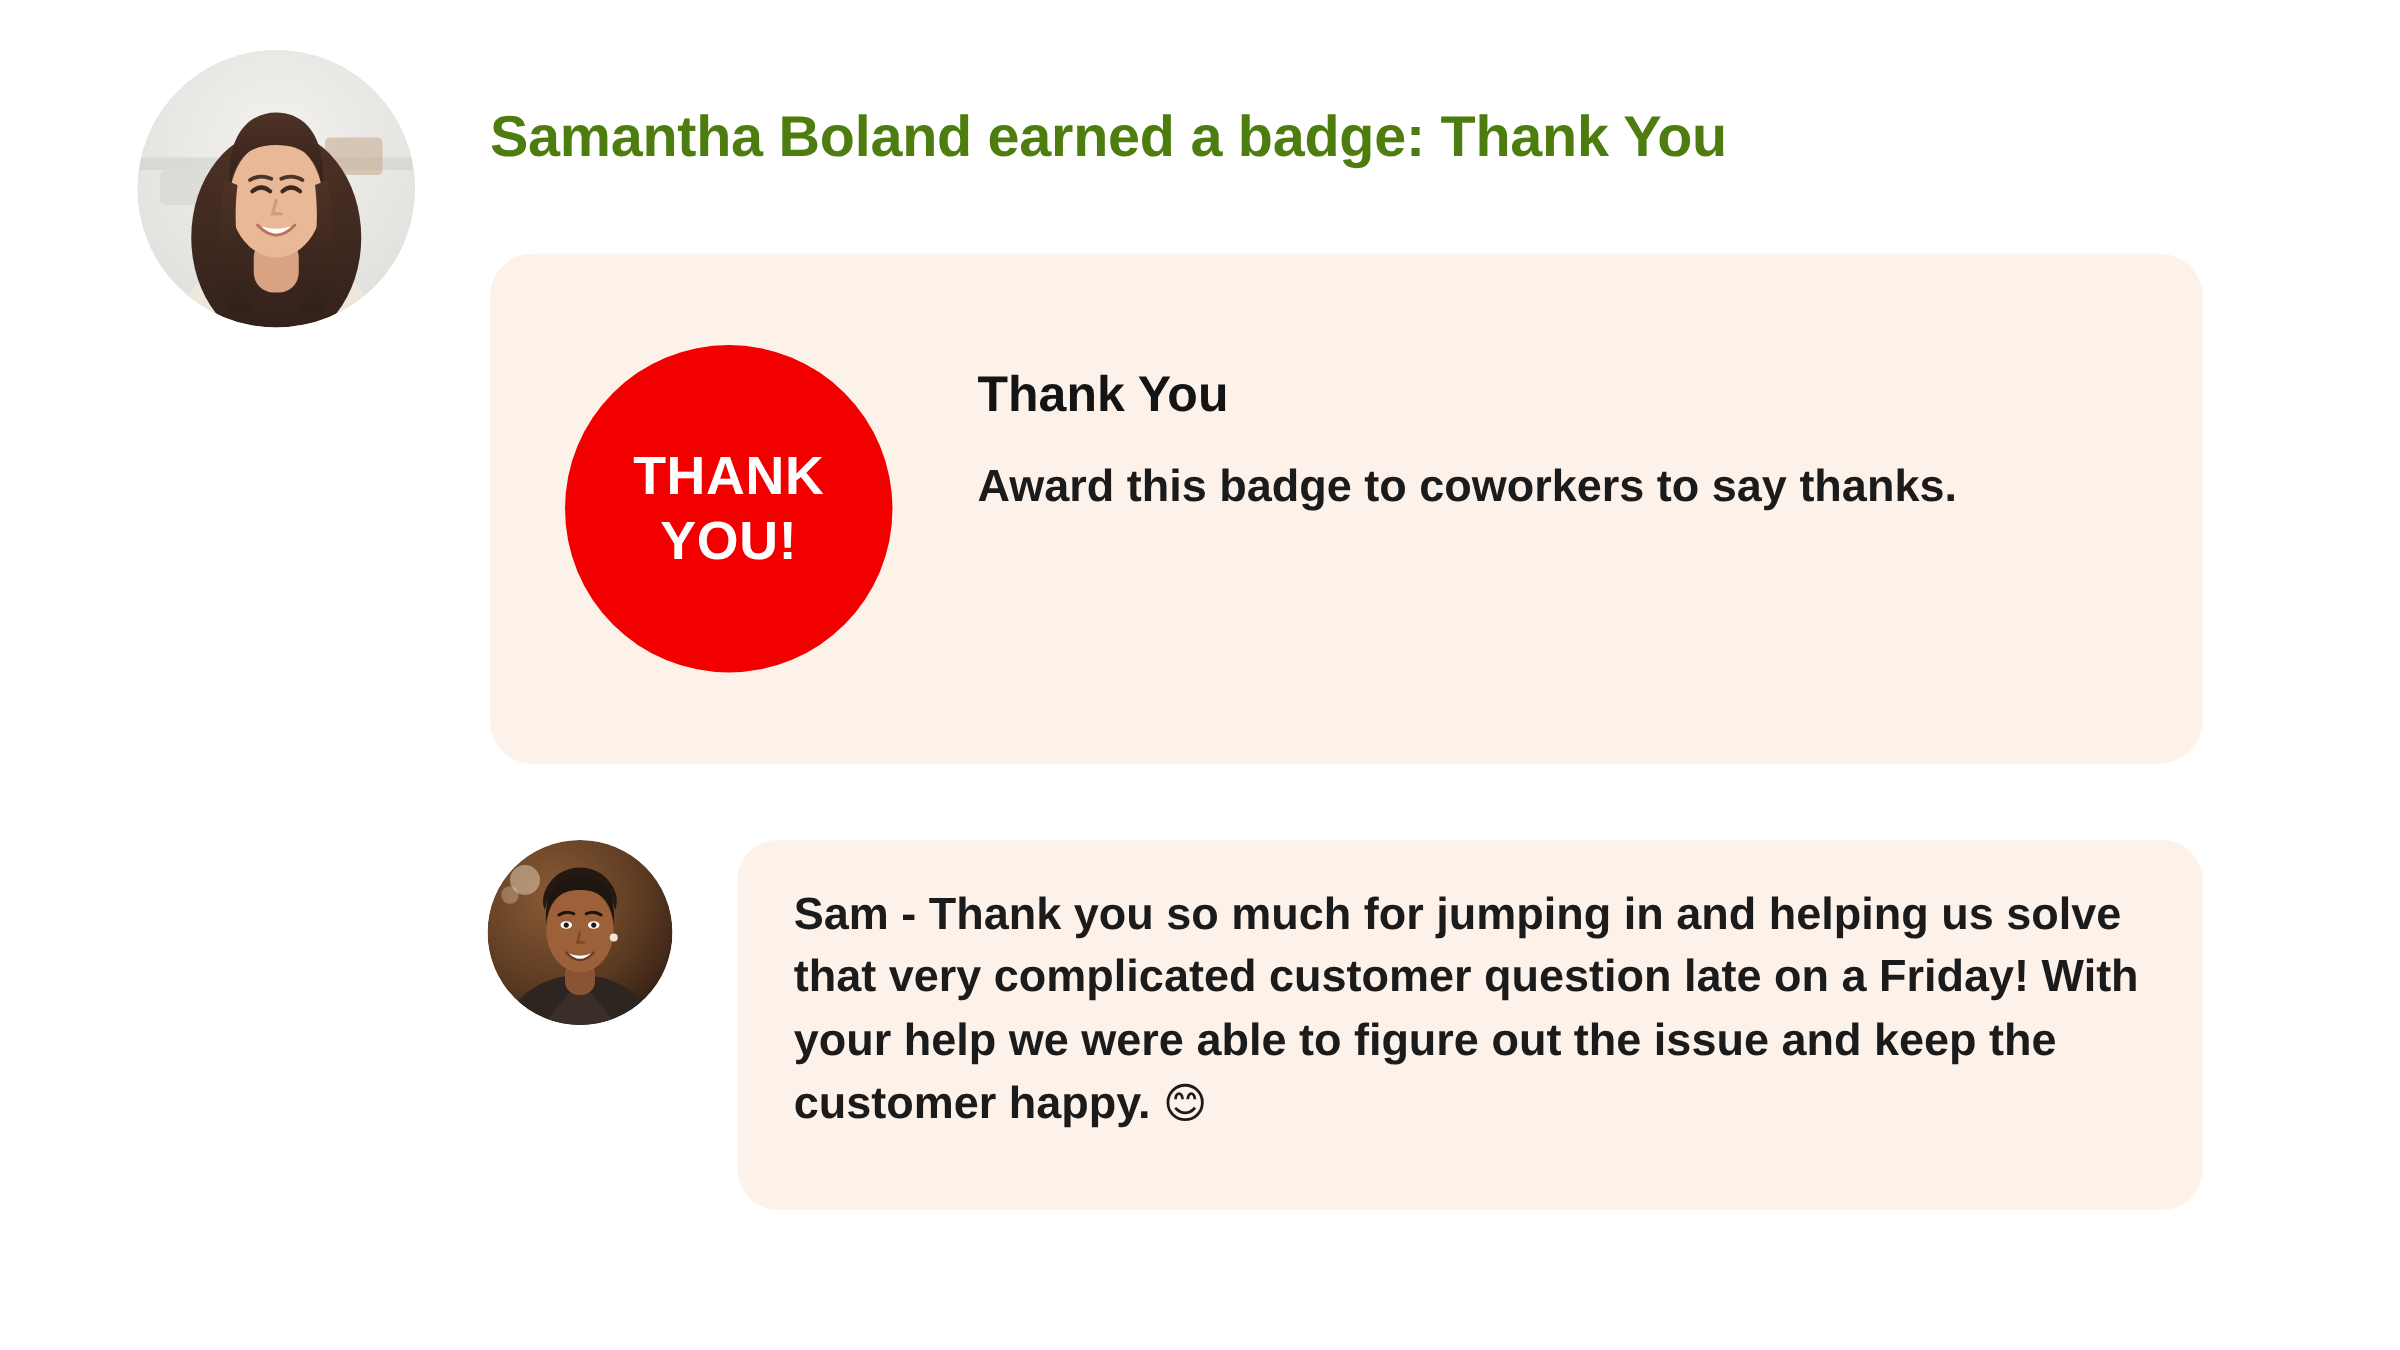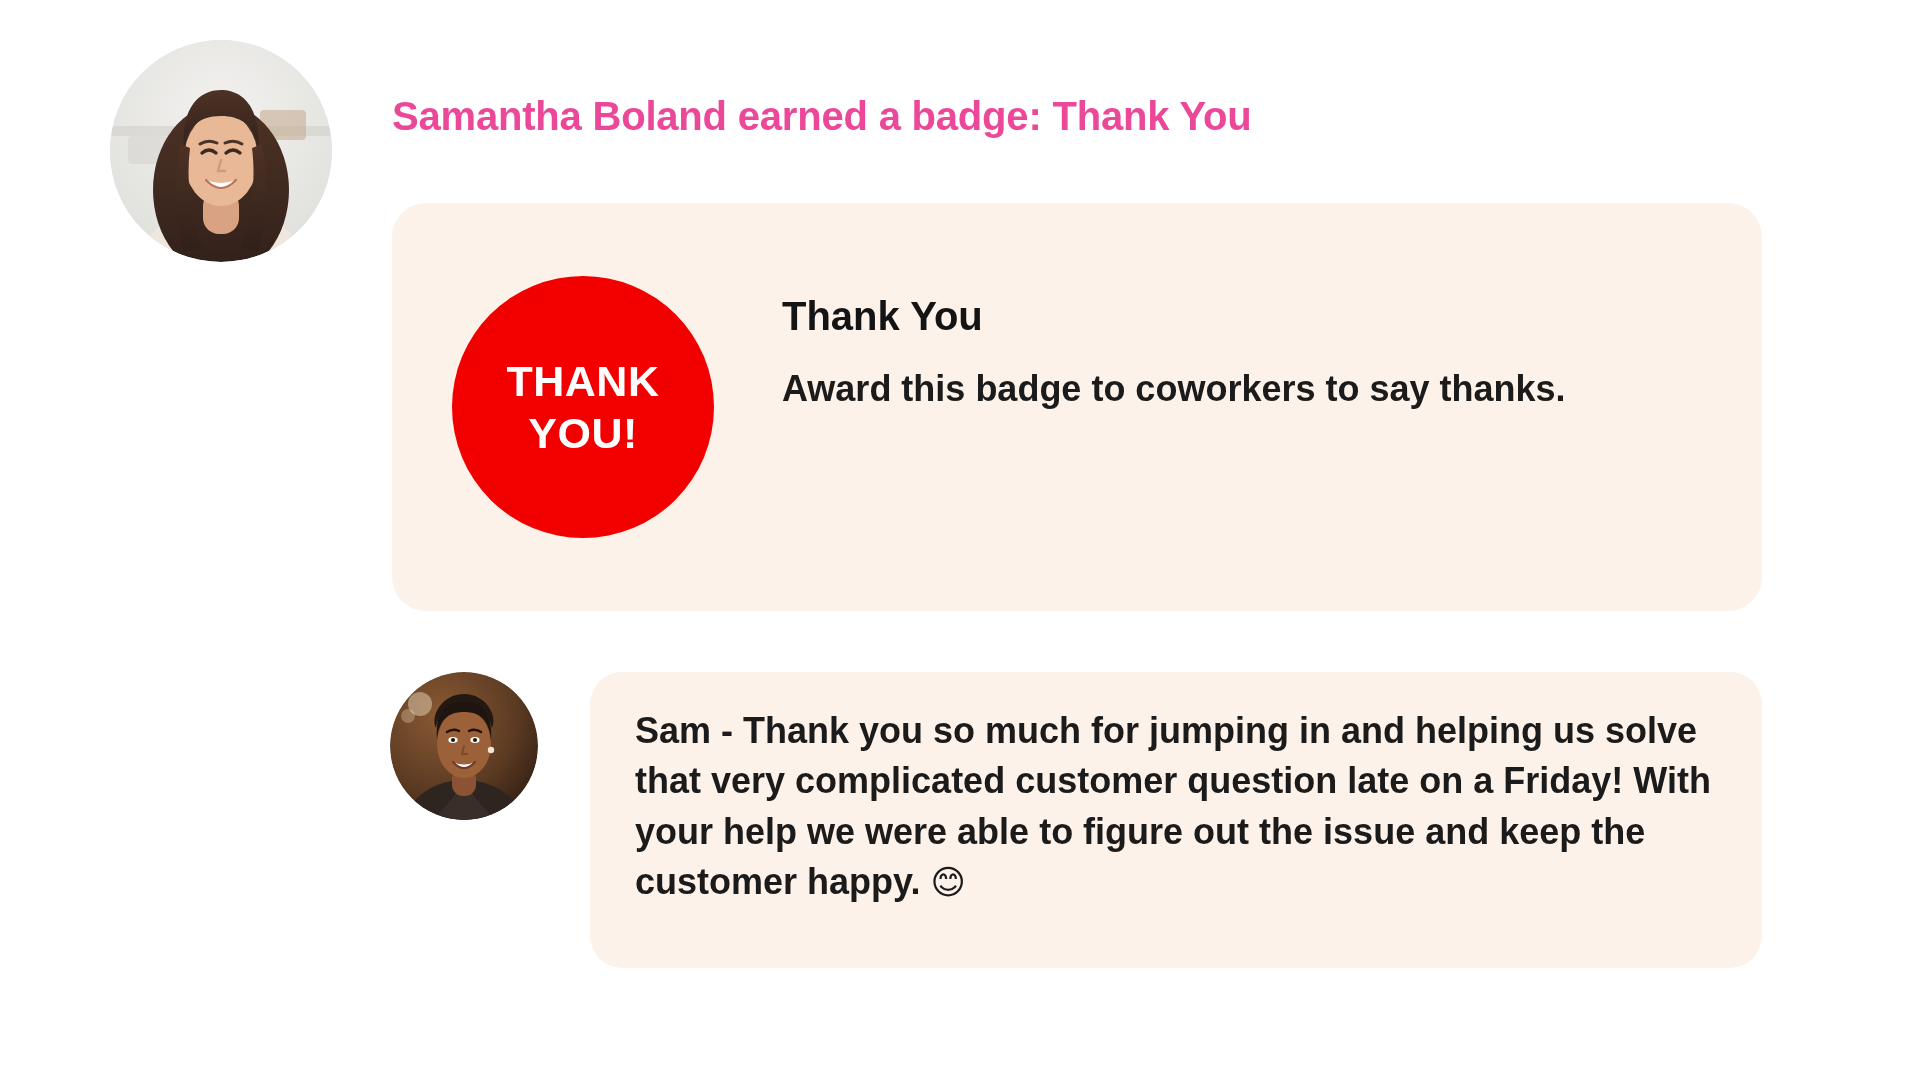--- a/index.html
+++ b/index.html
@@ -40,25 +40,25 @@
     width: 148px;
     height: 148px;
   }
 
   .avatar svg { display: block; width: 100%; height: 100%; }
 
   
   #headline {
     position: absolute;
     left: 392px;
-    top: 94px;
-    font-size: 40px;
+    top: 82px;
+    font-size: 46px;
     font-weight: 700;
     letter-spacing: -0.2px;
-    color: #ec4899;
+    color: #4d7c0f;
     white-space: nowrap;
   }
 
   
   #badge-card {
     position: absolute;
     left: 392px;
     top: 203px;
     width: 1370px;
     height: 408px;

